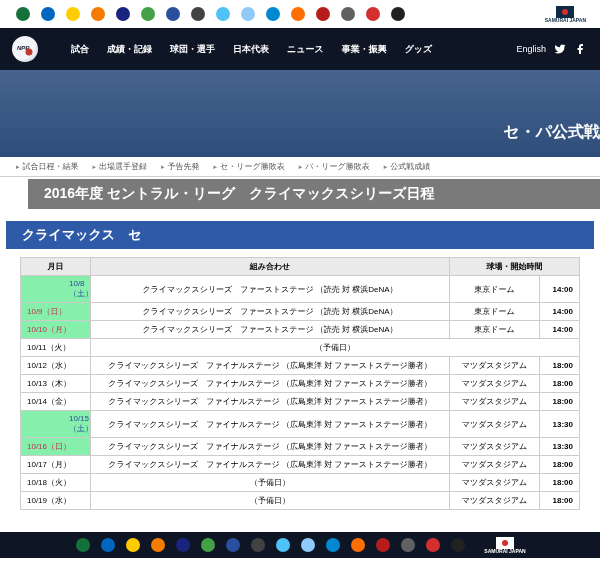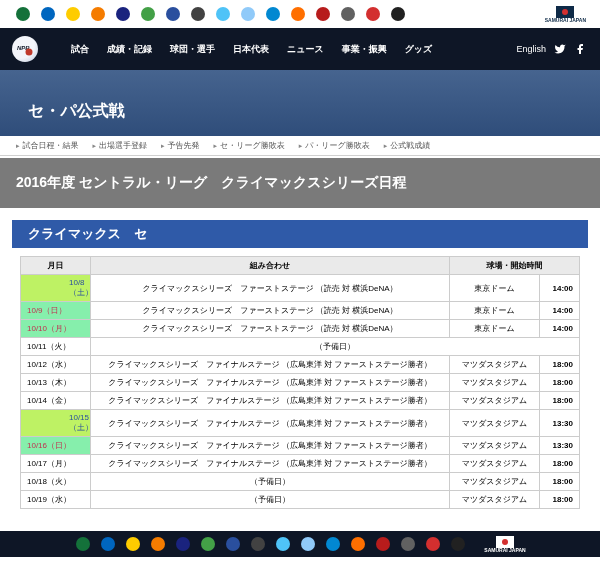--- a/index.html
+++ b/index.html
@@ -13,41 +13,41 @@
   
   .header { background:#0e1626; height: 42px; display:flex; align-items:center; padding: 0 14px 0 12px; }
   .npb-logo { width:26px; height:26px; border-radius:50%; background:radial-gradient(circle at 35% 35%, #f3f5fa 0 55%, #b8c2d8 100%); display:flex; align-items:center; justify-content:center; position:relative; }
   .npb-logo svg { position:absolute; left:4px; top:4px; }
   .nav { display:flex; gap:18px; margin-left:33px; }
   .nav a { color:#fff; font-size:9px; font-weight:bold; text-decoration:none; }
   .header-right { margin-left:auto; display:flex; align-items:center; gap:8px; }
   .header-right span { color:#fff; font-size:9px; }
   .header-right svg { fill:#fff; }
   
-  .hero { background: linear-gradient(#46648f, #2f4d7a); height: 66px; display:flex; align-items:flex-end; padding: 0 0 14px 28px; color:#fff; }
+  .hero { background: linear-gradient(#46648f, #2f4d7a); height: 87px; display:flex; align-items:flex-end; padding: 0 0 14px 28px; color:#fff;justify-content:flex-end; }
   .hero h1 { font-size:16px; font-weight:bold; }
   
   .sub-nav { border-bottom:1px solid #d0d0d0; padding: 4px 16px; display:flex; gap:14px; font-size:8px; color:#555; }
   .sub-nav span { cursor:pointer; }
   .sub-nav span::before { content:"▸"; font-size:7px; margin-right:3px; color:#888; }
   
-  .title-bar { background:#7a7a7a; color:#fff; font-size:14px; font-weight:bold; padding:16px 16px; margin-top:2px; }
-  
-  .section-bar { background:#2f5aa8; color:#fff; font-size:13px; font-weight:bold; padding:5px 16px; margin:12px 12px 8px; }
+  .title-bar { background:#7a7a7a; color:#fff; font-size:14px; font-weight:bold; padding:6px 16px; margin-top:2px;margin-left:28px; }
+  
+  .section-bar { background:#2f5aa8; color:#fff; font-size:13px; font-weight:bold; padding:5px 16px; margin:12px 6px 8px; }
   
   .table-wrap { padding: 0 20px 18px; }
   table { width:100%; border-collapse:collapse; table-layout:fixed; }
   th, td { border:1px solid #ccc; font-size:8px; padding:3px 6px; }
   th { background:#eaeaea; font-weight:bold; text-align:center; }
   col.date { width:70px; }
   col.match { }
   col.venue { width:90px; }
   col.time { width:40px; }
   td.date { }
-  td.date.sat { background:#bef264; color:#2a4f9e;padding-left:48px; }
+  td.date.sat { background:#86efac; color:#2a4f9e;padding-left:48px; }
   td.date.sun { background:#86efac; color:#c03050; }
   td.match { text-align:center;margin-left:15px; }
   td.venue { text-align:center; }
   td.time { text-align:right;font-weight:bold; }
   
   .footer-bar-wrap { background:#0e1626; margin-top:4px; padding:4px 0; display:flex; justify-content:center; }
   .footer-bar { display:flex; align-items:center; gap:7px; }
   .footer-bar .team-logo { height:18px; width:18px; display:inline-flex; align-items:center; justify-content:center; }
   .footer-bar .team-logo span { display:inline-block; width:14px; height:14px; border-radius:50%; }
   .footer-bar .samurai { margin-left:10px; color:#fff; font-size:5px; font-weight:bold; display:flex; flex-direction:column; align-items:center; line-height:1; }

